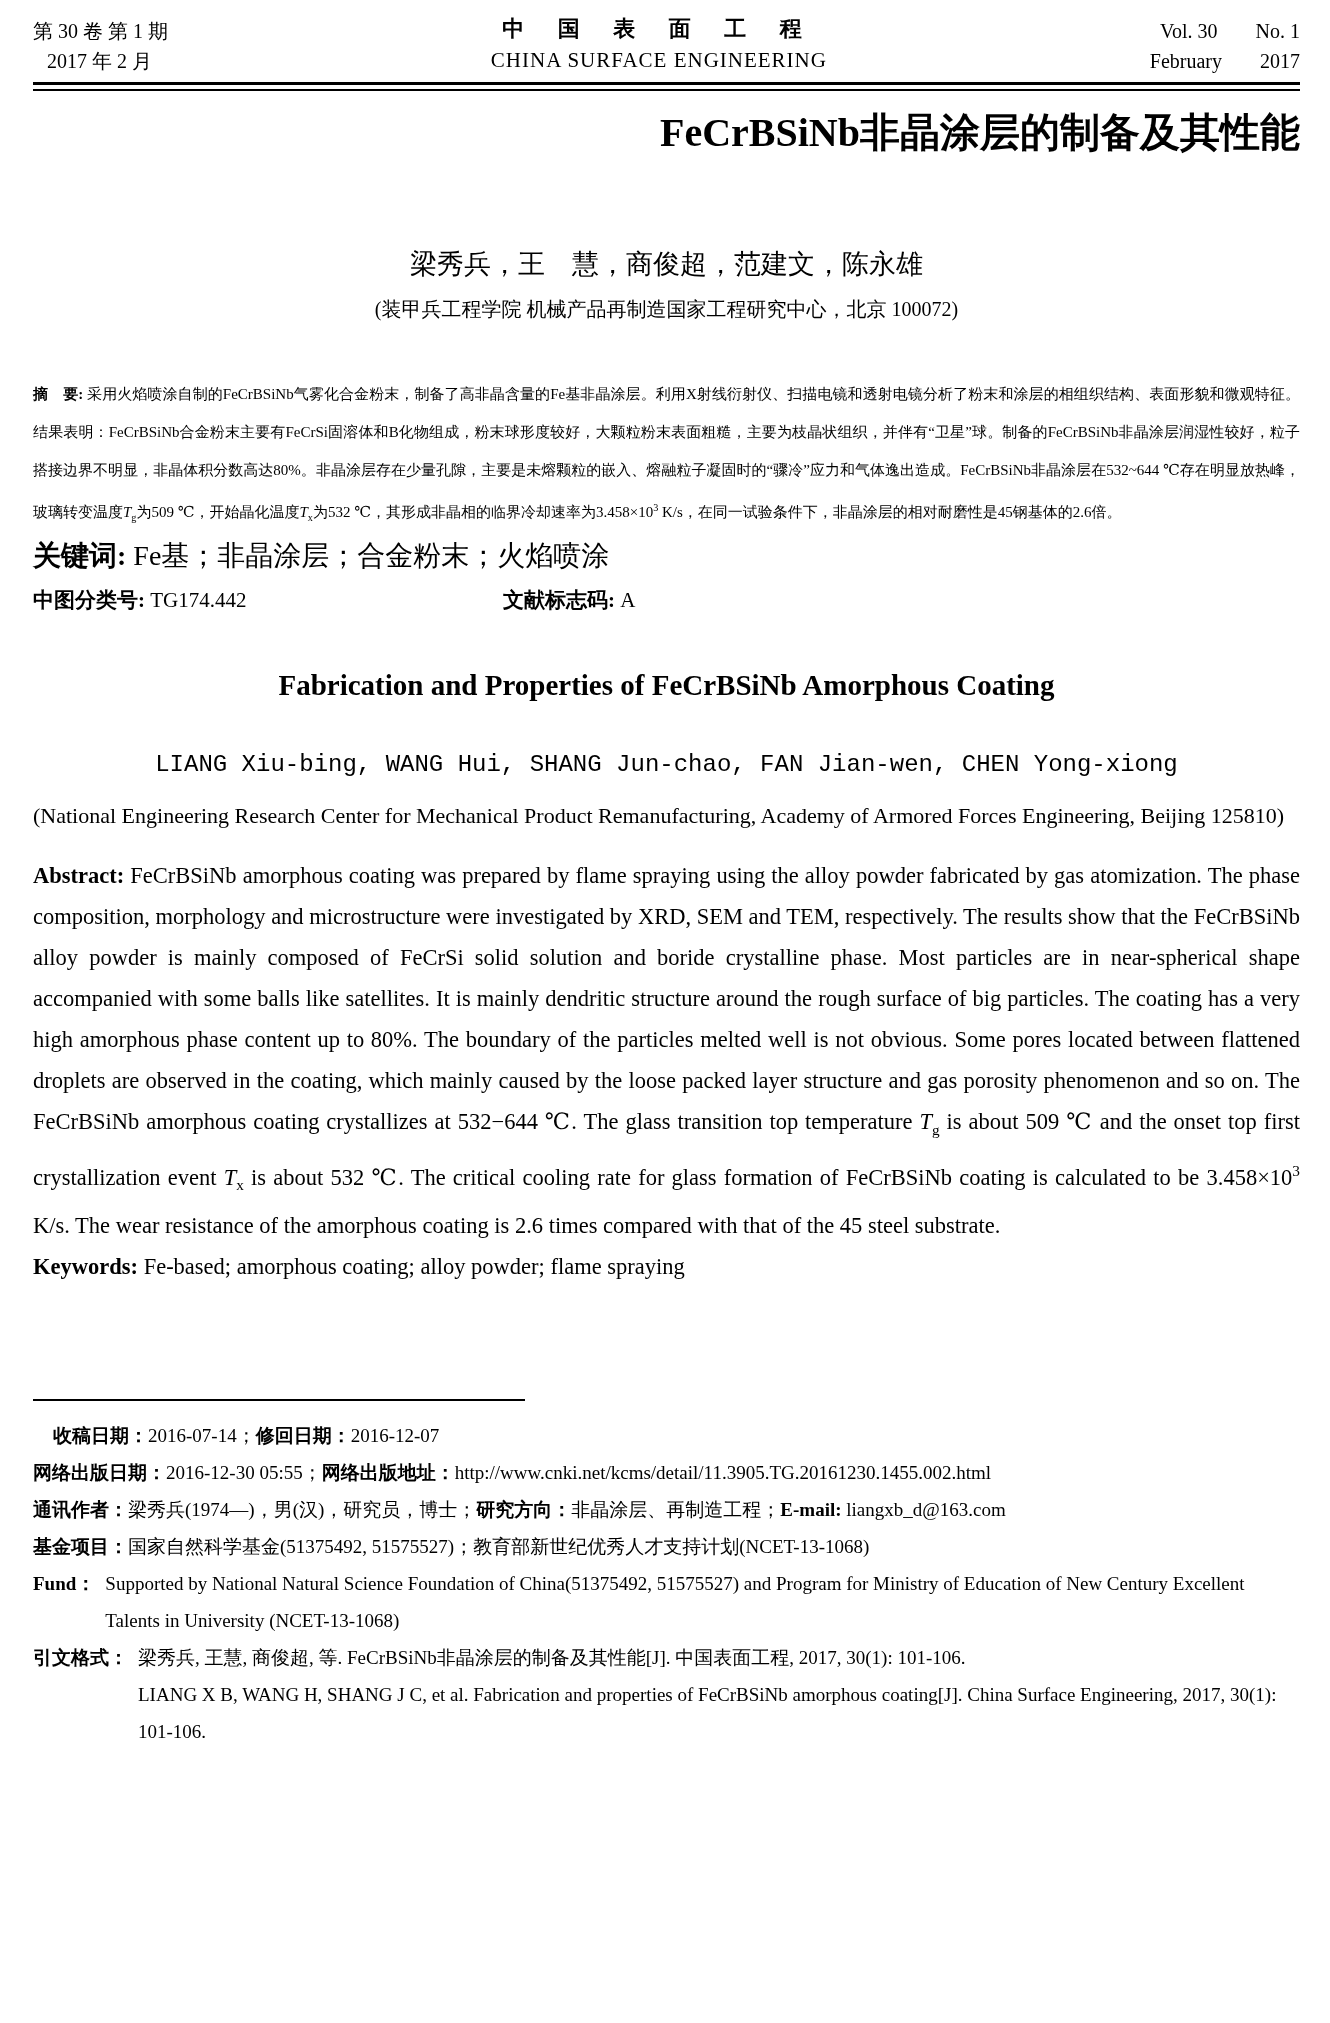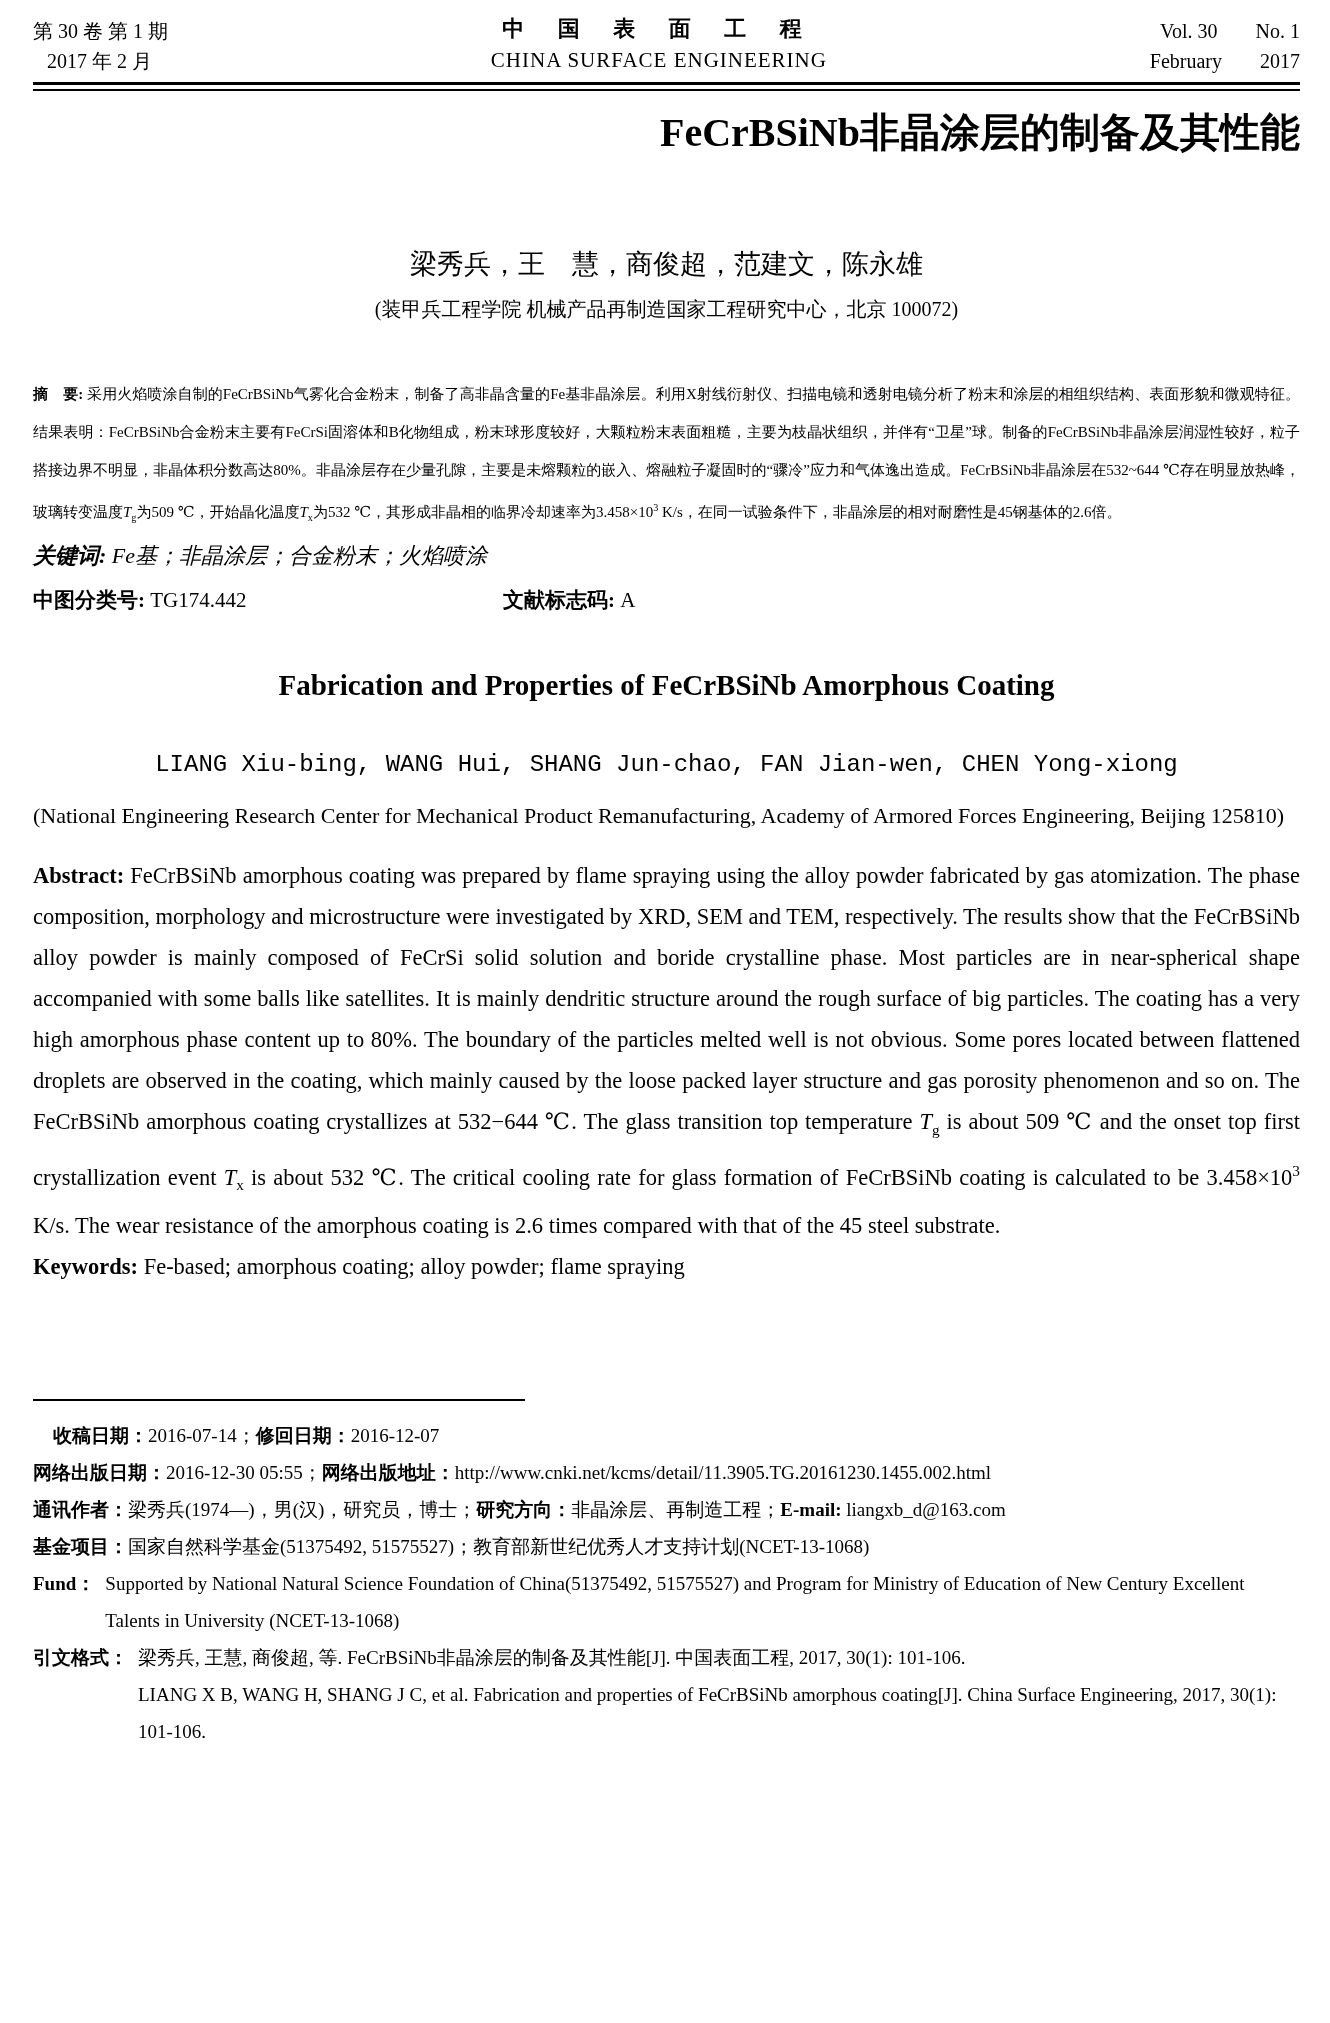--- a/index.html
+++ b/index.html
@@ -21,21 +21,21 @@
   .double-rule{margin-top:6px;height:4px;border-top:3px solid #000;border-bottom:2px solid #000;}
   
   .doi{margin-top:22px;font-size:20px;}
   .doi a{color:#2424cc;text-decoration:none;}
   
   .title-cn{margin:16px 0 0 0;text-align:right;font-size:40px;font-weight:bold;line-height:52px;}
   .authors-cn{margin-top:88px;text-align:center;font-size:27px;line-height:34px;}
   .affil-cn{margin-top:14px;text-align:center;font-size:20px;line-height:28px;}
   
   .abstract-cn{margin:52px 0 0 0;font-size:15px;line-height:38px;text-align:justify;}
-  .keywords-cn{margin:0;font-size:22px;line-height:38px;font-style:italic;}
+  .keywords-cn{margin:0;font-size:28px;line-height:38px;}
   .class-row{margin-top:6px;display:flex;font-size:21px;line-height:38px;}
   .class-row .c1{width:470px;}
   .class-row .c2{width:390px;}
   .class-row .c3{flex:1;}
   
   .title-en{margin:46px 0 0 0;text-align:center;font-size:29px;font-weight:bold;line-height:40px;}
   .authors-en{margin-top:44px;text-align:center;font-size:24px;line-height:32px;font-family:Liberation Mono, monospace;}
   .affil-en{margin:16px 0 0 0;font-size:22px;line-height:38px;text-align:justify;}
   .abstract-en{margin:20px 0 0 0;font-size:22.5px;line-height:41px;text-align:justify;}
   .keywords-en{margin:0;font-size:22.5px;line-height:41px;}

